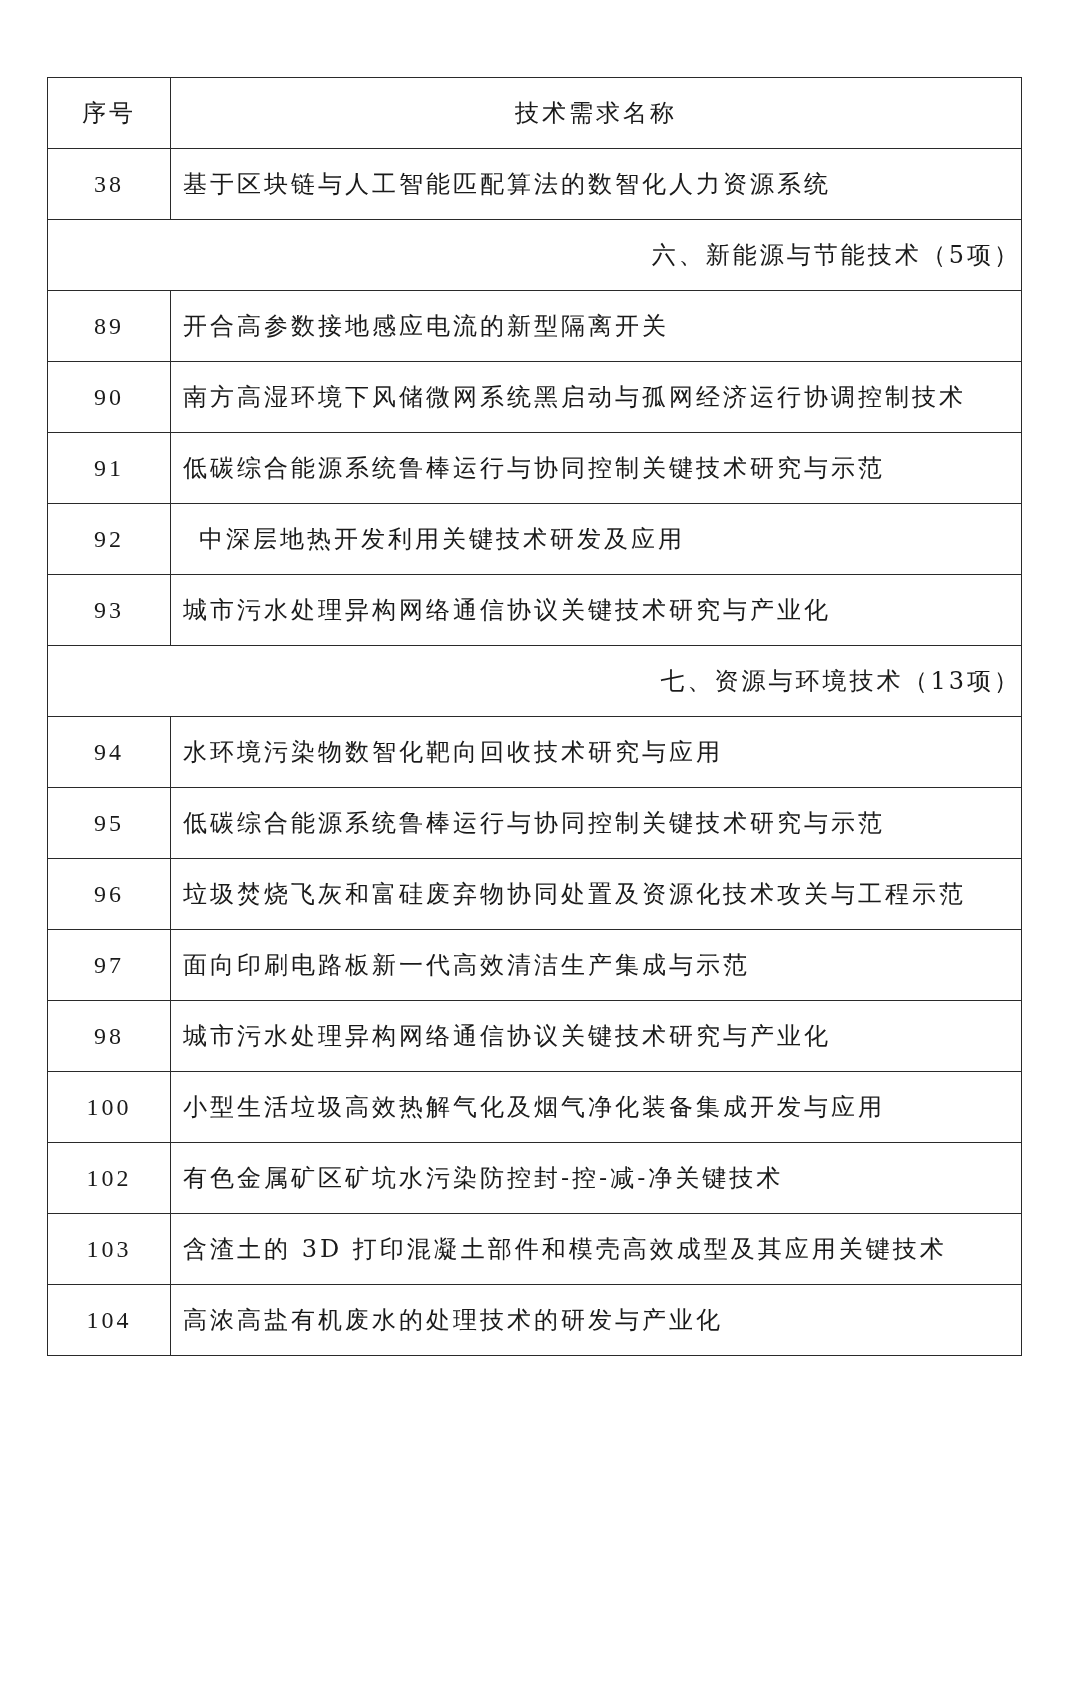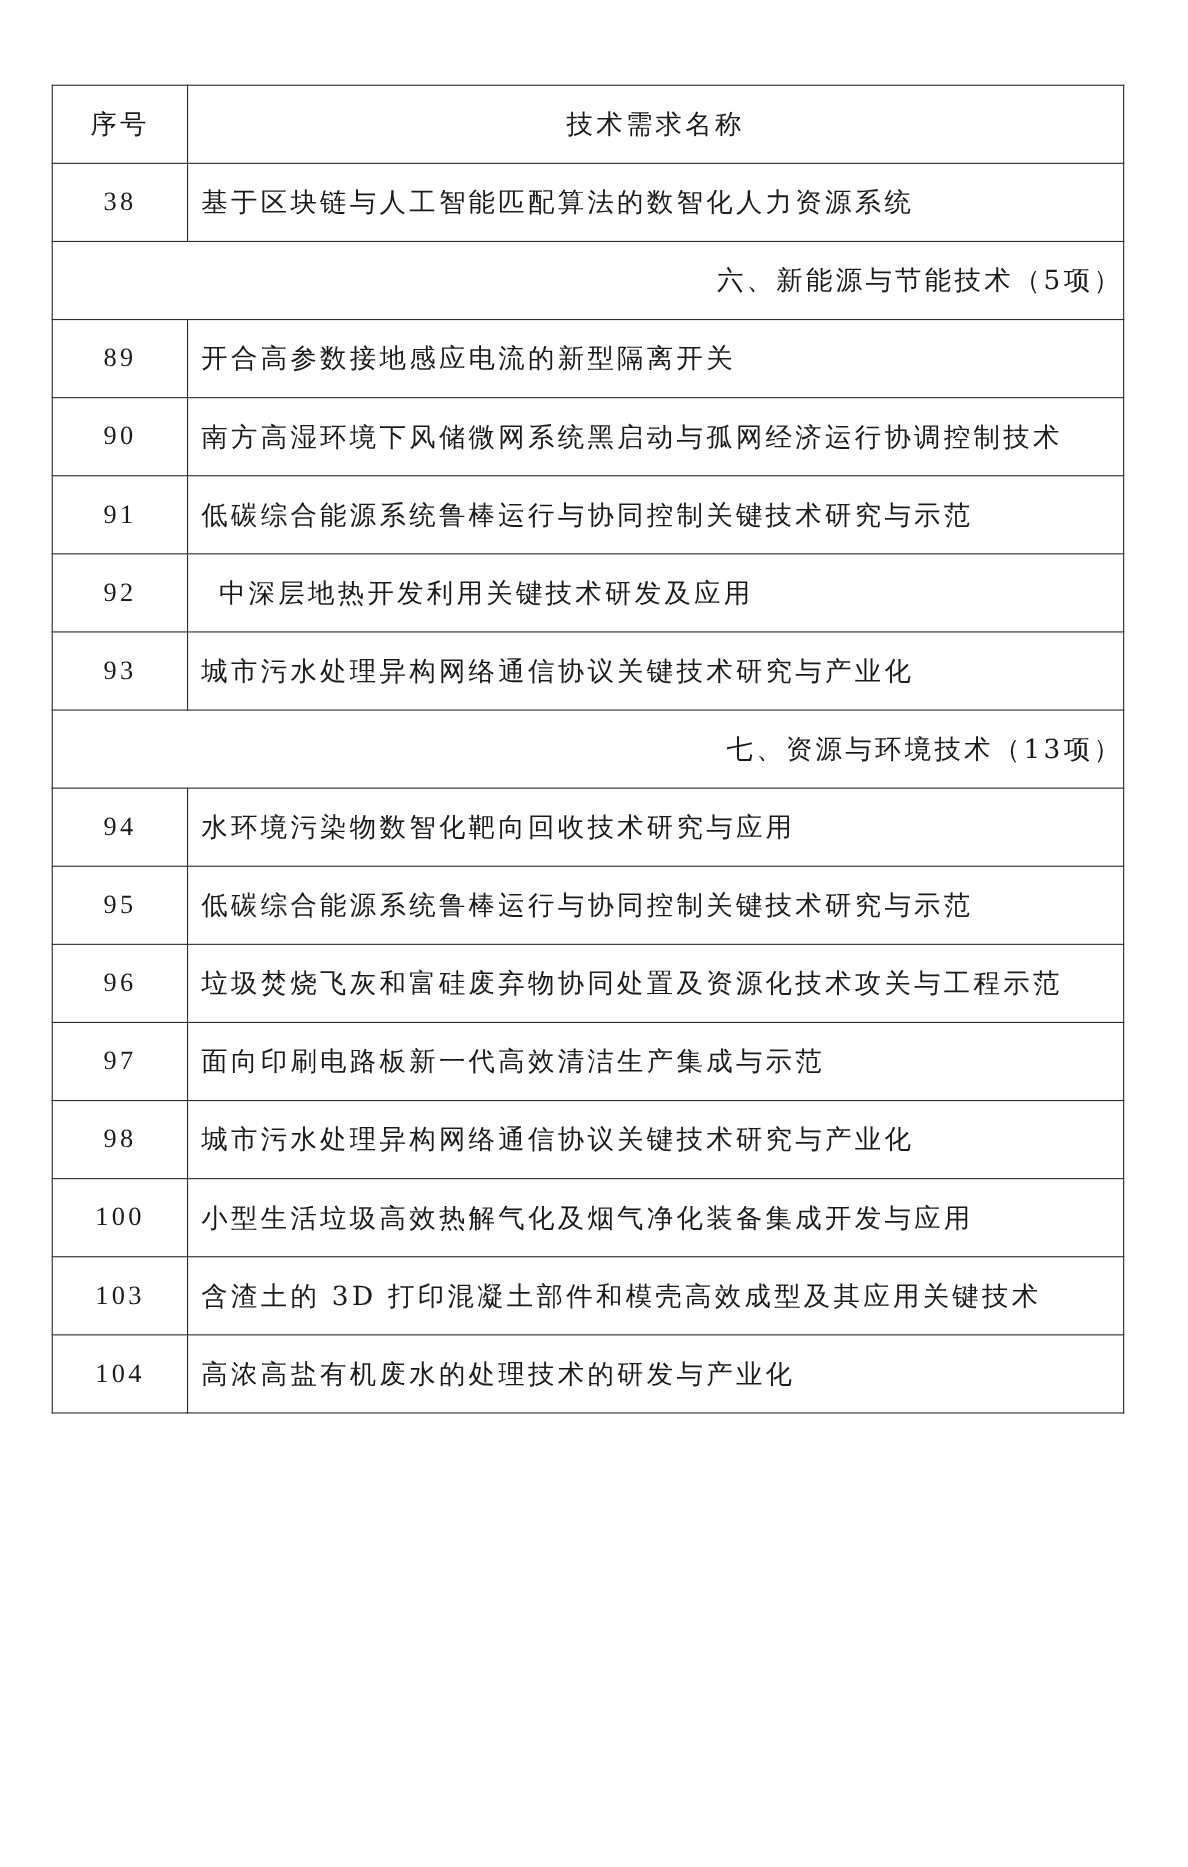--- a/index.html
+++ b/index.html
@@ -123,20 +123,24 @@
     </tr>
     <tr>
       <td class="cell-num">98</td>
       <td class="cell-name">城市污水处理异构网络通信协议关键技术研究与产业化</td>
     </tr>
     <tr>
       <td class="cell-num">100</td>
       <td class="cell-name">小型生活垃圾高效热解气化及烟气净化装备集成开发与应用</td>
     </tr>
     <tr>
+      <td class="cell-num">102</td>
+      <td class="cell-name">有色金属矿区矿坑水污染防控封-控-减-净关键技术</td>
+    </tr>
+    <tr>
       <td class="cell-num">103</td>
       <td class="cell-name">含渣土的 3D 打印混凝土部件和模壳高效成型及其应用关键技术</td>
     </tr>
     <tr>
       <td class="cell-num">104</td>
       <td class="cell-name">高浓高盐有机废水的处理技术的研发与产业化</td>
     </tr>
   </tbody>
 </table>
 

